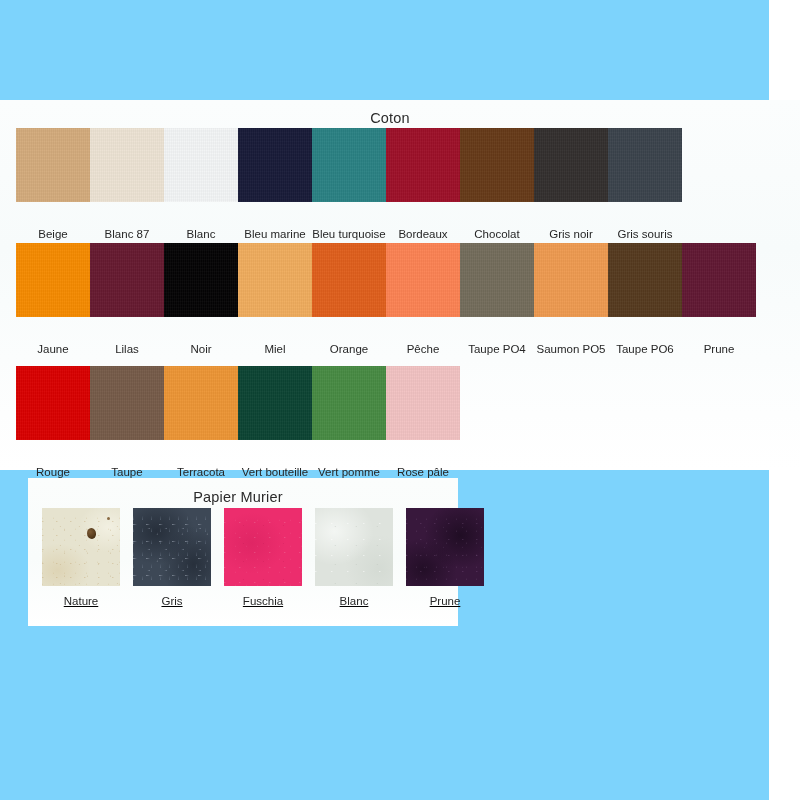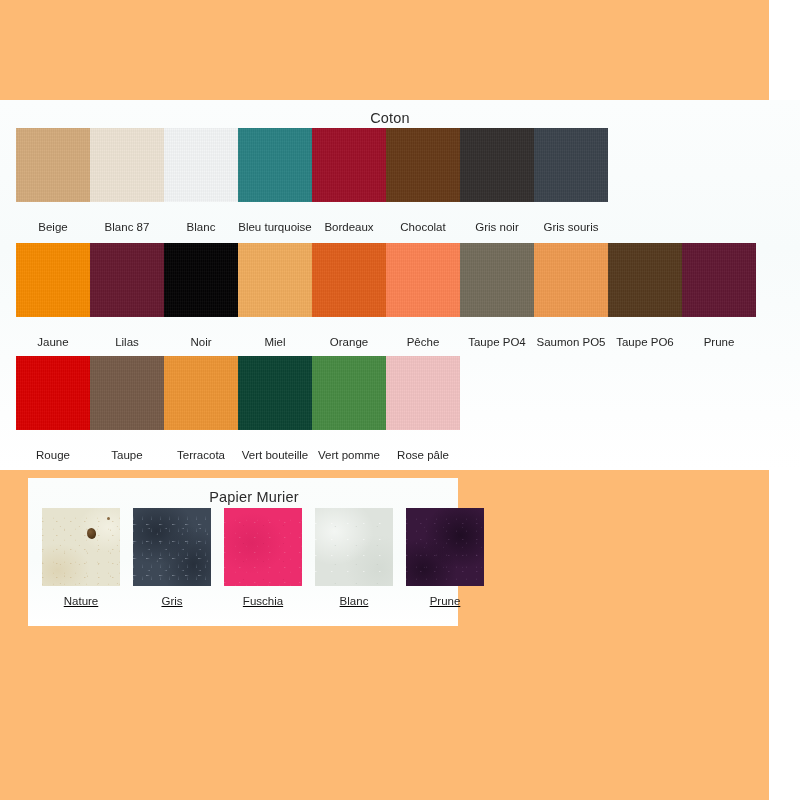--- a/index.html
+++ b/index.html
@@ -11,21 +11,21 @@
     height: 800px;
     background: #ffffff;
     font-family: "Liberation Sans", sans-serif;
     overflow: hidden;
   }
 
   #page {
     position: relative;
     width: 769px;
     height: 800px;
-    background: #fdba74;
+    background: #7dd3fc;
   }
 
   
   .coton-panel {
     position: absolute;
     left: 0px;
     top: 100px;
     width: 800px;
     height: 370px;
     background: linear-gradient(180deg, #fbfdfd 0%, #f7fbfb 40%, #ffffff 100%);
@@ -76,44 +76,44 @@
     opacity: 0.5;
     pointer-events: none;
   }
 
   .label {
     display: block;
     text-align: center;
     font-size: 11.5px;
     line-height: 15px;
     color: #262626;
-    padding-top: 18px;
+    padding-top: 25px;
     word-spacing: normal;
   }
 
   .row-1 { top: 128px; }
   .row-2 { top: 243px; }
-  .row-3 { top: 356px; }
+  .row-3 { top: 366px; }
 
   .row-1 .cell, .row-2 .cell { width: 74px; }
   .row-3 .cell { width: 74px; }
 
   
   .murier-panel {
     position: absolute;
     left: 28px;
     top: 478px;
     width: 430px;
     height: 148px;
     background: linear-gradient(180deg, #fbfdfc 0%, #f9fcfb 55%, #ffffff 100%);
   }
 
   .murier-title {
     position: absolute;
-    left: 16px;
+    left: 0;
     top: 10px;
     width: 420px;
   }
 
   .murier-row {
     position: absolute;
     left: 42px;
     top: 508px;
     display: flex;
     text-decoration: underline;
@@ -244,20 +244,24 @@
     </div>
     <div class="cell">
       <span class="swatch" style="background:#ece2d3"></span>
       <span class="label">Blanc 87</span>
     </div>
     <div class="cell">
       <span class="swatch" style="background:#f2f4f5"></span>
       <span class="label">Blanc</span>
     </div>
     <div class="cell">
+      <span class="swatch" style="background:#181b38"></span>
+      <span class="label">Bleu marine</span>
+    </div>
+    <div class="cell">
       <span class="swatch" style="background:#2a8183"></span>
       <span class="label">Bleu turquoise</span>
     </div>
     <div class="cell">
       <span class="swatch" style="background:#9d1029"></span>
       <span class="label">Bordeaux</span>
     </div>
     <div class="cell">
       <span class="swatch" style="background:#663a18"></span>
       <span class="label">Chocolat</span>

